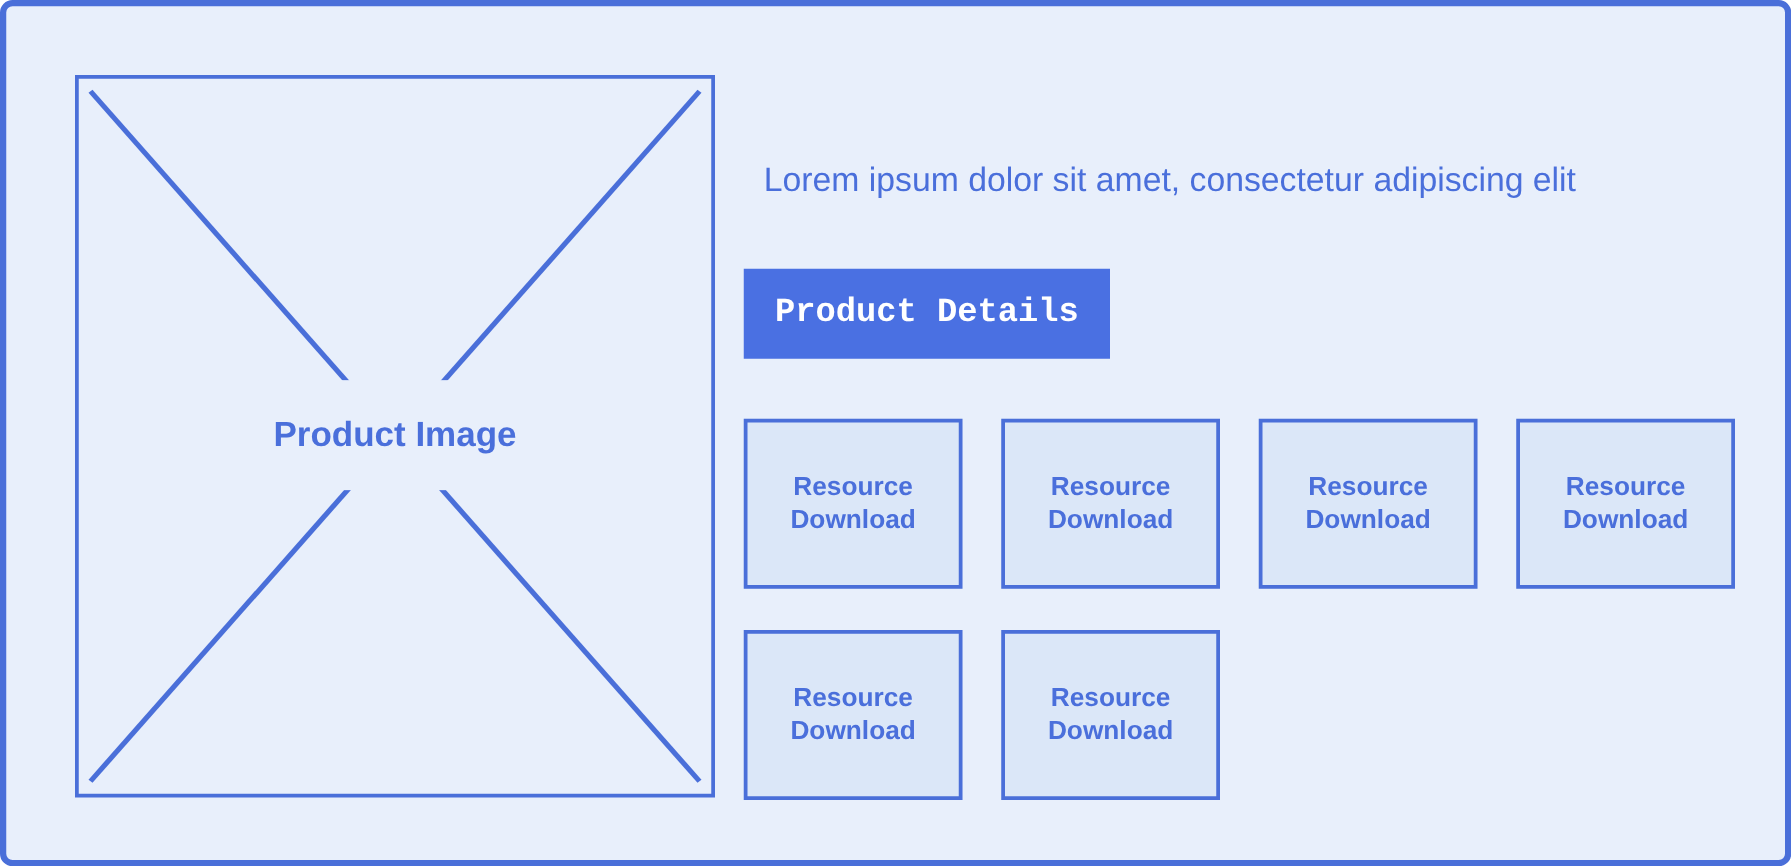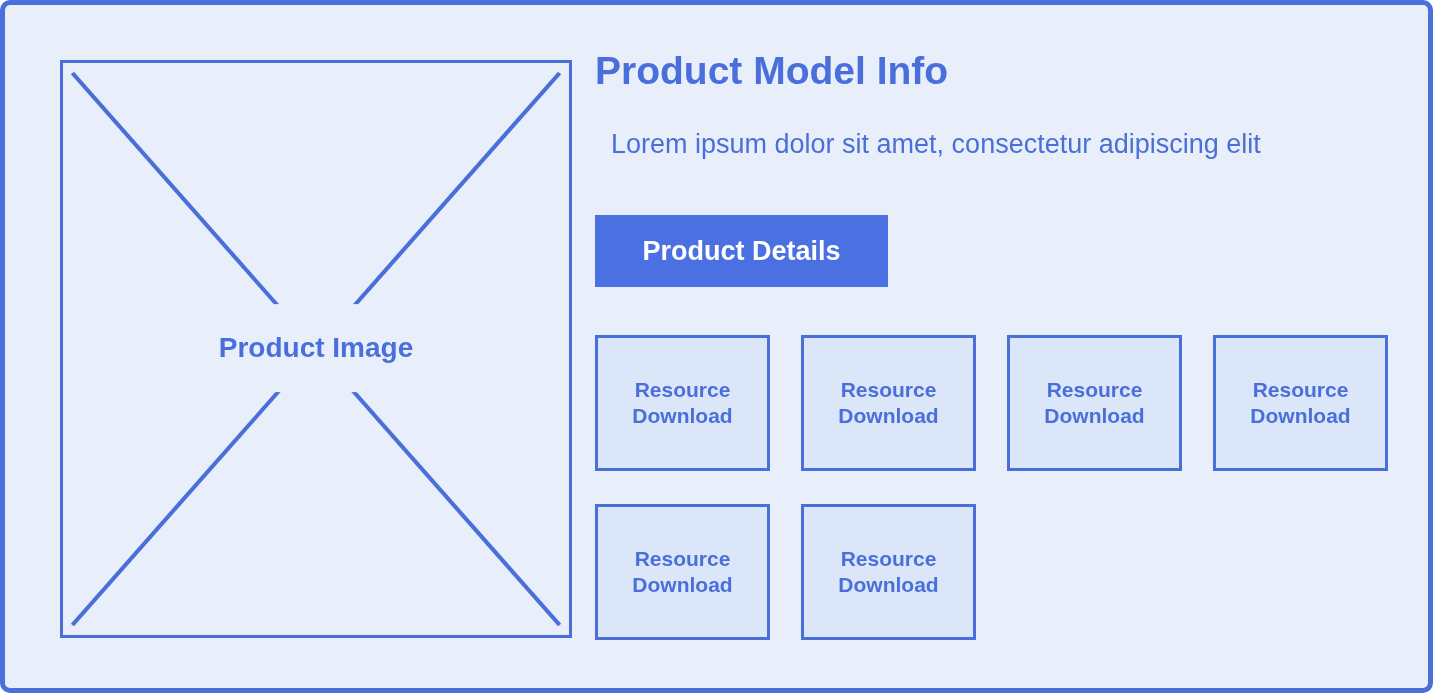--- a/index.html
+++ b/index.html
@@ -58,21 +58,21 @@
     margin:16px;
     font-size:27px;font-weight:normal;
     color:var(--text-blue);
   }
   .details-btn{
     position:absolute;left:590px;top:210px;
     width:293px;height:72px;
     background:var(--button-background);
     border:none;border-radius:0;
     color:var(--button-text);
-    font-family:Liberation Sans, sans-serif;
+    font-family:Liberation Mono, monospace;
     font-size:27px;font-weight:bold;
     display:flex;align-items:center;justify-content:center;
     cursor:pointer;
     padding:0;
   }
   .resource-grid{
     position:absolute;left:590px;top:330px;
     width:793px;
     display:flex;flex-wrap:wrap;
     column-gap:31px;row-gap:33px;
@@ -97,21 +97,20 @@
 <div class="page">
 
   <div class="image-box">
     <svg viewBox="0 0 484 572" preserveAspectRatio="none">
       <line x1="9" y1="10" x2="475" y2="562" stroke="#4a6fd9" stroke-width="4"></line>
       <line x1="475" y1="10" x2="9" y2="562" stroke="#4a6fd9" stroke-width="4"></line>
     </svg>
     <span class="image-label">Product Image</span>
   </div>
 
-  <h1 class="title">Product Model Info</h1>
 
   <p class="subtitle">Lorem ipsum dolor sit amet, consectetur adipiscing elit</p>
 
   <button class="details-btn">Product Details</button>
 
   <div class="resource-grid">
     <div class="resource-box">
       <span>Resource</span>
       <span>Download</span>
     </div>

